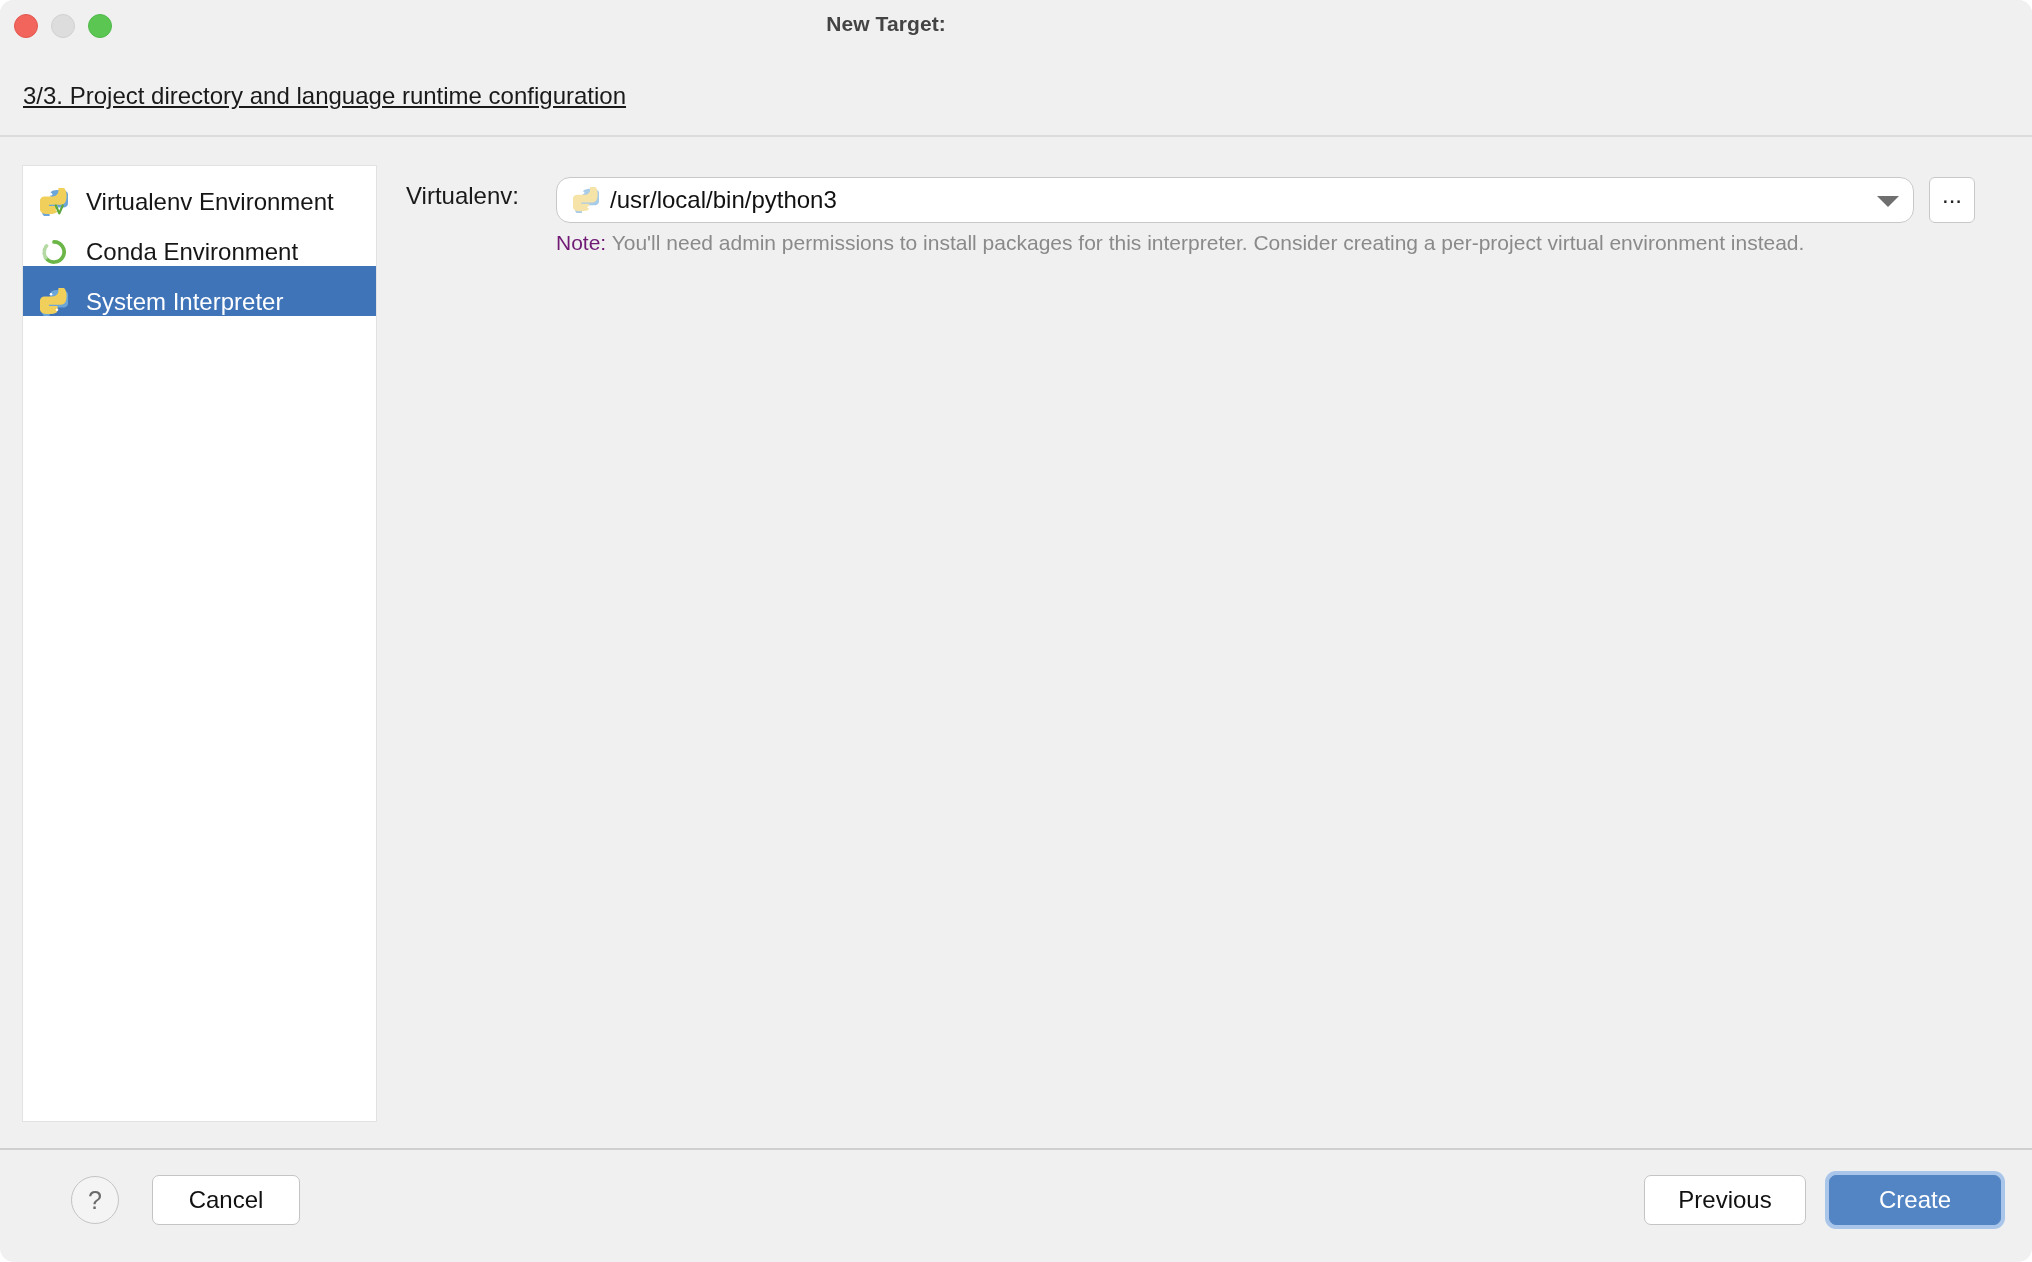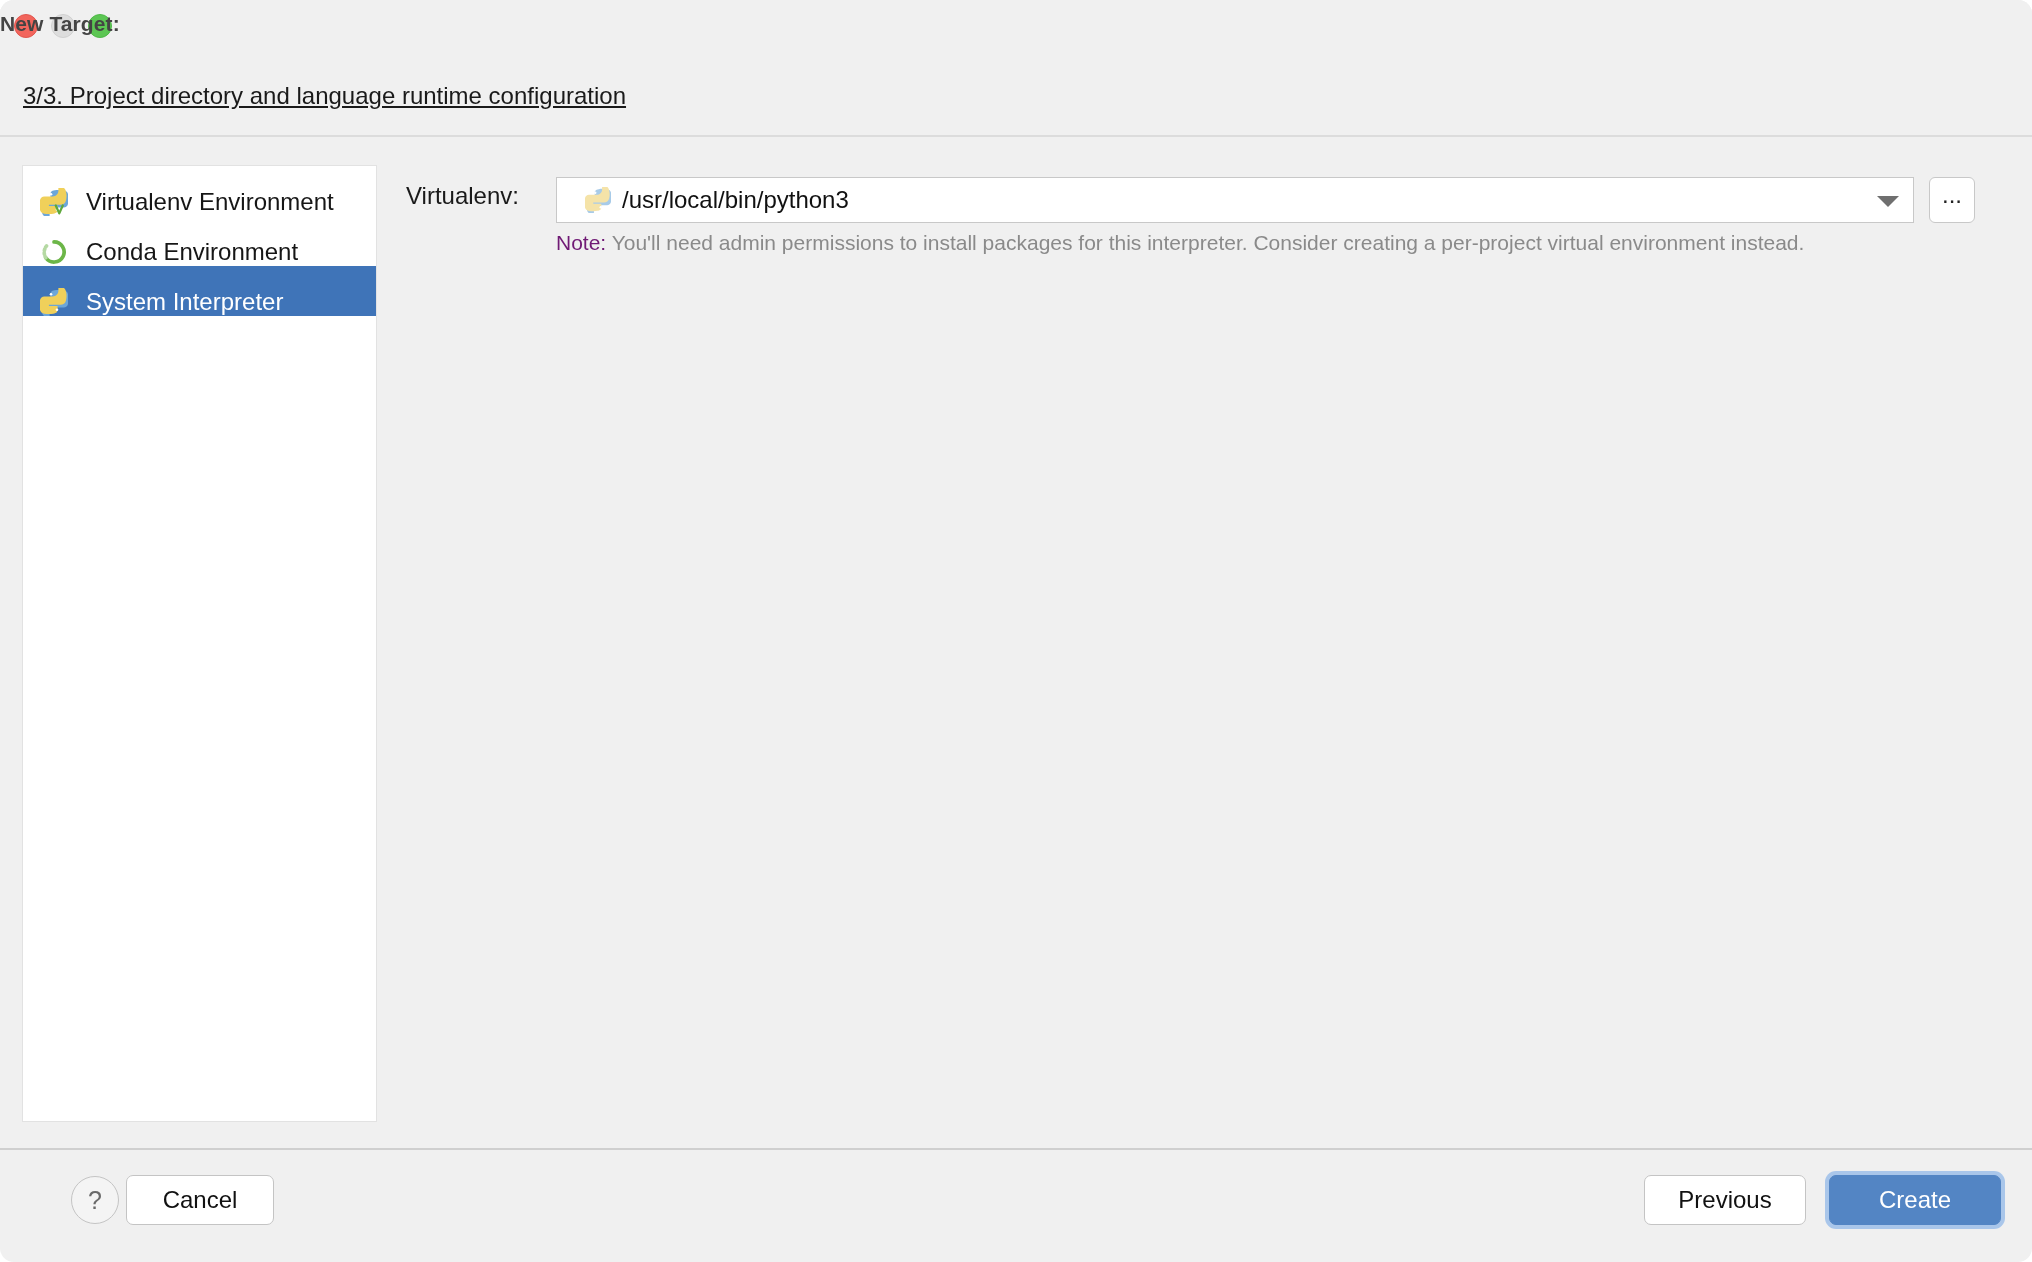--- a/index.html
+++ b/index.html
@@ -47,20 +47,21 @@
   }
   .light.close  { background: #f2655c; border: 1px solid #e0574f; }
   .light.min    { background: #dddddd; border: 1px solid #d0d0d0; }
   .light.max    { background: #5cc653; border: 1px solid #4fb848; }
 
   .window-title {
     position: absolute;
     left: 0;
     top: 12px;
     width: 1772px;
+    text-align: center;
     font-size: 21px;
     font-weight: bold;
     color: #444444;
     letter-spacing: 0.1px;
   }
 
   
   .step-title {
     position: absolute;
     left: 23px;
@@ -124,25 +125,25 @@
     color: #1a1a1a;
   }
   .combo {
     position: absolute;
     left: 556px;
     top: 177px;
     width: 1358px;
     height: 46px;
     background: #ffffff;
     border: 1px solid #c8c8c8;
-    border-radius: 0;
+    border-radius: 14px;
     box-sizing: border-box;
     display: flex;
     align-items: center;
-    padding-left: 28px;
+    padding-left: 16px;
     gap: 11px;
   }
   .combo .value {
     font-size: 24px;
     color: #111111;
     white-space: nowrap;
   }
   .combo-arrow {
     position: absolute;
     right: 14px;
@@ -215,21 +216,21 @@
     border-radius: 7px;
     box-sizing: border-box;
     display: flex;
     align-items: center;
     justify-content: center;
     font-size: 24px;
     background: #ffffff;
     border: 1px solid #c4c4c4;
     color: #111111;
   }
-  .btn-cancel { left: 126px; top: 1175px; width: 148px; }
+  .btn-cancel { left: 152px; top: 1175px; width: 148px; }
   .btn-previous { left: 1644px; top: 1175px; width: 162px; }
   .btn-create {
     left: 1829px;
     top: 1175px;
     width: 172px;
     background: #5385c4;
     border: 1px solid #5385c4;
     color: #ffffff;
     box-shadow: 0 0 0 4px #a9c6ea;
   }

